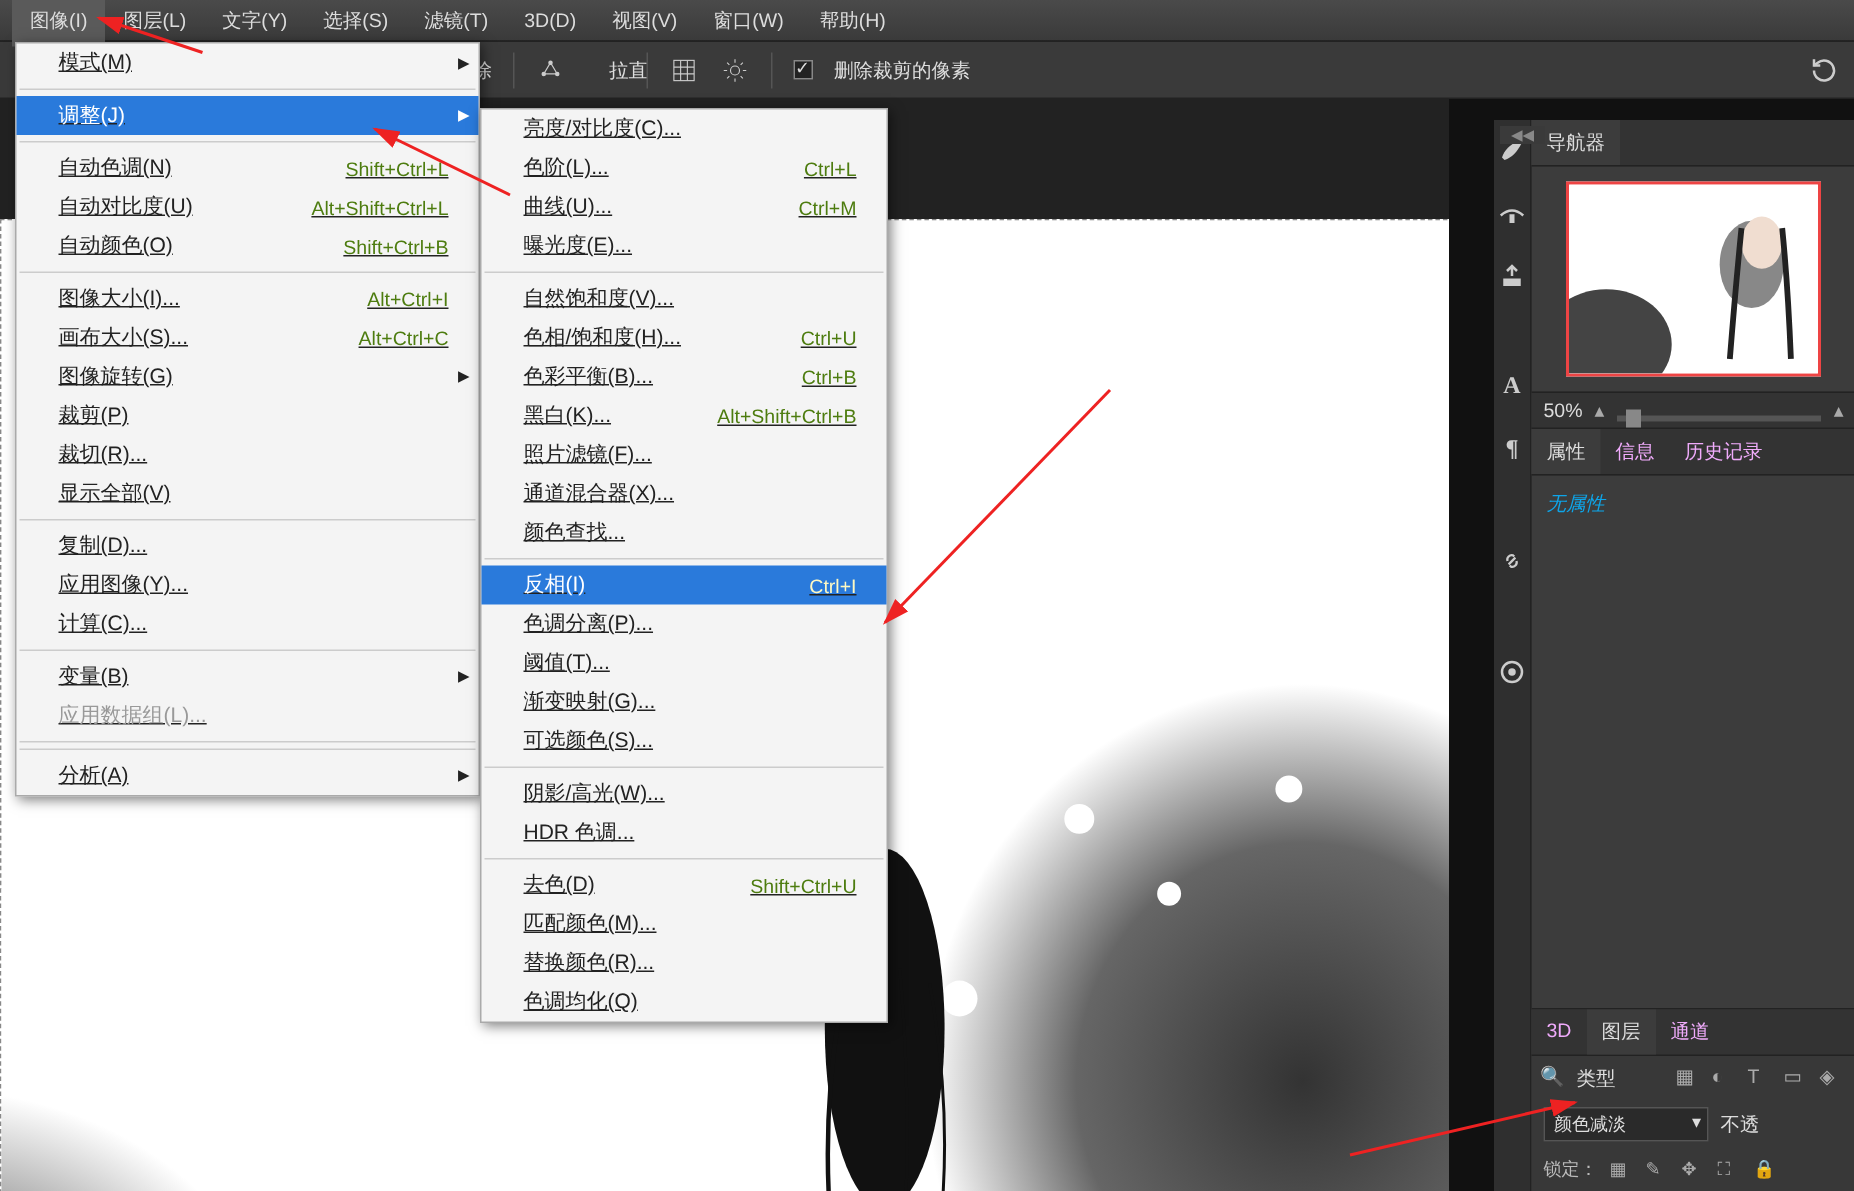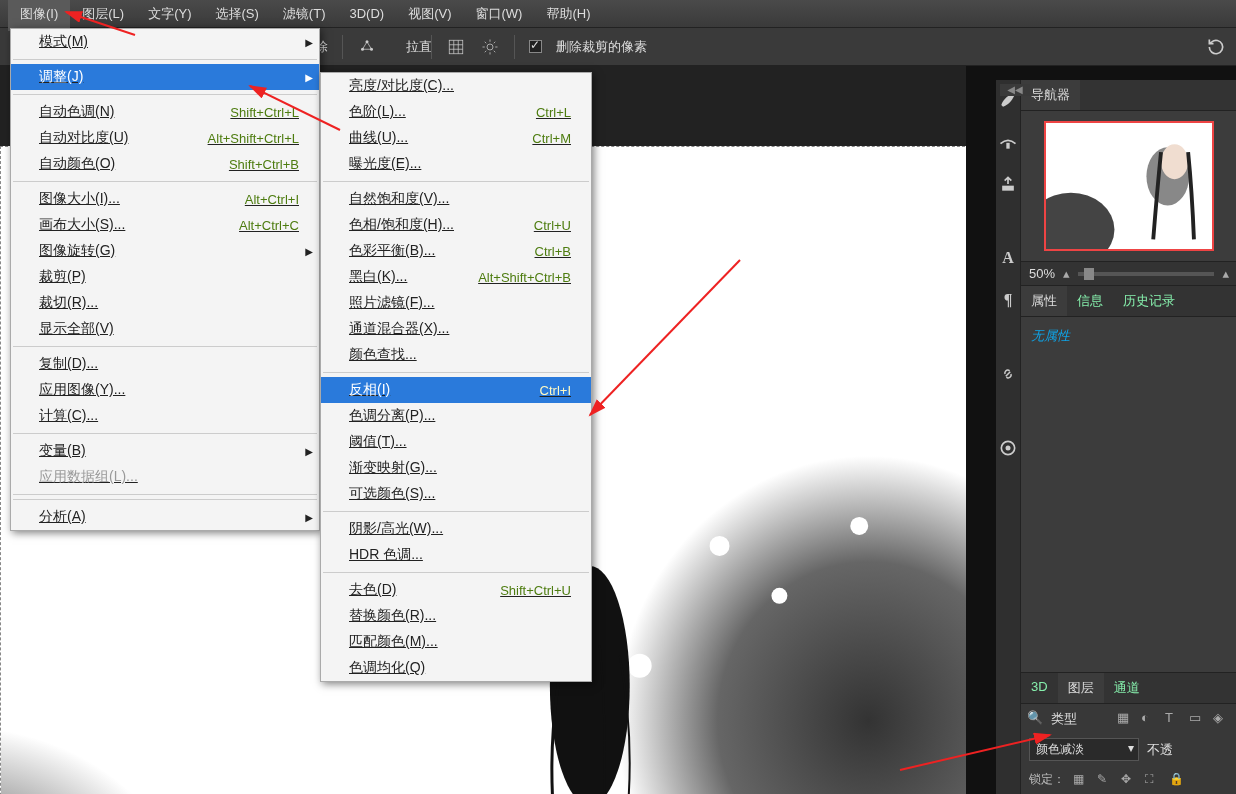--- a/index.html
+++ b/index.html
@@ -41,26 +41,26 @@
   
   #menu1 { top: 28px; left: 10px; width: 310px; }
   #menu2 { top: 72px; left: 320px; width: 272px; }
   
   
   .right { position: absolute; top: 80px; right: 0; width: 240px; bottom: 0; background: #3c3c3c; display:flex; }
   .vtoolbar { width: 36px; background: #2f2f2f; display:flex; flex-direction:column; align-items:center; padding-top:8px; gap:18px; border-right:1px solid #222;}
   .vtoolbar .vico { width:24px; height:24px; color:#ccc; display:flex; align-items:center; justify-content:center; font-size:16px; font-weight:bold; font-family:serif;}
   .panels { flex:1; display:flex; flex-direction:column; font-size:13px; }
   .panel-tabs { display:flex; background:#333; border-bottom:1px solid #222; }
-  .panel-tabs .tab { padding:6px 10px; color:#86efac; }
+  .panel-tabs .tab { padding:6px 10px; color:#f0abfc; }
   .panel-tabs .tab.active { background:#3c3c3c; color:#ddd; }
   .nav-thumb { padding:10px; display:flex; justify-content:center; }
   .thumb { width:170px; height:130px; border:2px solid #e44; background:#fff; position:relative; overflow:hidden;}
   .thumb svg { width:100%; height:100%; }
-  .zoom-row { display:flex; align-items:center; gap:8px; padding:4px 8px; background:#333; border-top:1px solid #222; border-bottom:1px solid #222;}
+  .zoom-row { display:flex; align-items:flex-end; gap:8px; padding:4px 8px; background:#333; border-top:1px solid #222; border-bottom:1px solid #222;}
   .zoom-row .slider { flex:1; height:4px; background:#555; position:relative; }
   .zoom-row .slider .knob { position:absolute; top:-4px; left:5%; width:10px; height:12px; background:#888; }
   .props { padding:10px; color:#0ea5e9; flex:1;font-style:italic;}
   
   .bottom-panel { background:#383838; border-top:1px solid #222; }
   .bottom-panel .filters { display:flex; align-items:center; gap:6px; padding:6px; }
   .bottom-panel .filters .ico { width:18px; height:18px; color:#aaa; font-size:13px; }
   .blend-row { padding:4px 8px; display:flex; align-items:center; gap:8px; }
   .blend-row select, .blend-row .sel { background:#2a2a2a; color:#ddd; border:1px solid #555; font-size:12px; padding:2px 6px; width:110px; appearance:none; position:relative;}
   .blend-row .sel::after{ content:"▾"; position:absolute; right:4px;}
@@ -289,24 +289,24 @@
     </div>
   <div class="row">
       <span class="label">HDR 色调...</span>
     </div>
   <div class="sep"></div>
   <div class="row">
       <span class="label">去色(D)</span>
       <span class="shortcut">Shift+Ctrl+U</span>
     </div>
   <div class="row">
+      <span class="label">匹配颜色(M)...</span>
+    </div>
+  <div class="row">
       <span class="label">替换颜色(R)...</span>
-    </div>
-  <div class="row">
-      <span class="label">匹配颜色(M)...</span>
     </div>
   <div class="row">
       <span class="label">色调均化(Q)</span>
     </div>
 </div>
 
 <div class="collapse">◀◀</div>
 
 <div class="right">
   <div class="vtoolbar">

